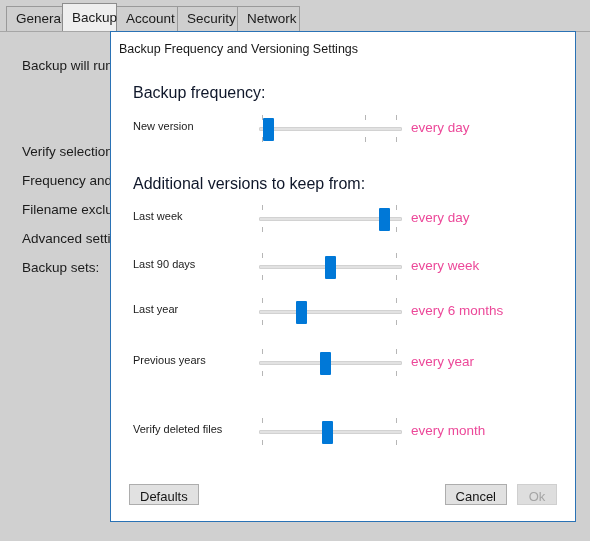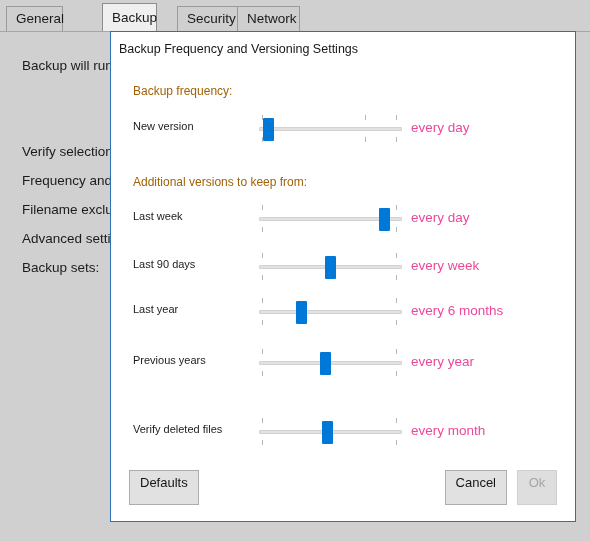--- a/index.html
+++ b/index.html
@@ -39,21 +39,20 @@
     color: #1a1a1a;
     white-space: nowrap;
   }
   .tab.selected {
     background: #efefef;
     top: 3px;
     height: 28px;
     line-height: 27px;
     border-color: #8d8d8d;
     z-index: 3;
-    margin-left: 40px;
   }
   #tabstrip-underline {
     position: absolute;
     left: 0;
     top: 31px;
     width: 590px;
     height: 1px;
     background: #a6a6a6;
   }
 
@@ -89,22 +88,22 @@
     left: 8px;
     top: 10px;
     font-size: 12.5px;
     color: #171717;
     white-space: nowrap;
   }
 
   .section-heading {
     position: absolute;
     left: 22px;
-    font-size: 12px;
-    color: #a16207;
+    font-size: 16px;
+    color: #0f172a;
     white-space: nowrap;
   }
 
   
   .row {
     position: absolute;
     left: 0;
     width: 466px;
     height: 34px;
   }
@@ -158,21 +157,21 @@
     width: 11px;
     height: 23px;
     background: #0078d7;
     border-radius: 1px;
   }
 
   
   .btn {
     position: absolute;
     box-sizing: border-box;
-    height: 35px;
+    height: 21px;
     line-height: 23px;
     text-align: center;
     font-size: 13px;
     border: 1px solid #adadad;
     background: #e1e1e1;
     color: #151515;
     white-space: nowrap;
     padding: 0 10px;
   }
   .btn.disabled {
@@ -184,20 +183,21 @@
   #btn-cancel   { right: 68px; bottom: 16px; min-width: 54px; }
   #btn-ok       { right: 18px; bottom: 16px; min-width: 40px; margin-top: 34px; }
 </style>
 </head>
 <body>
 
 <div id="tabstrip">
   <div id="tabstrip-underline"></div>
 <div class="tab" style="left: 6px; width: 57px;">General</div>
     <div class="tab selected" style="left: 62px; width: 55px;">Backup</div>
+    <div class="tab" style="left: 116px; width: 62px;">Account</div>
     <div class="tab" style="left: 177px; width: 79px;">Security</div>
     <div class="tab" style="left: 237px; width: 63px;">Network</div>
   </div>
 
 <div id="page-bg">
     <div class="bg-label" style="top: 26px;">Backup will run</div>
     <div class="bg-label" style="top: 112px;">Verify selection</div>
     <div class="bg-label" style="top: 141px;">Frequency and</div>
     <div class="bg-label" style="top: 170px;">Filename exclu</div>
     <div class="bg-label" style="top: 199px;">Advanced settin</div>

